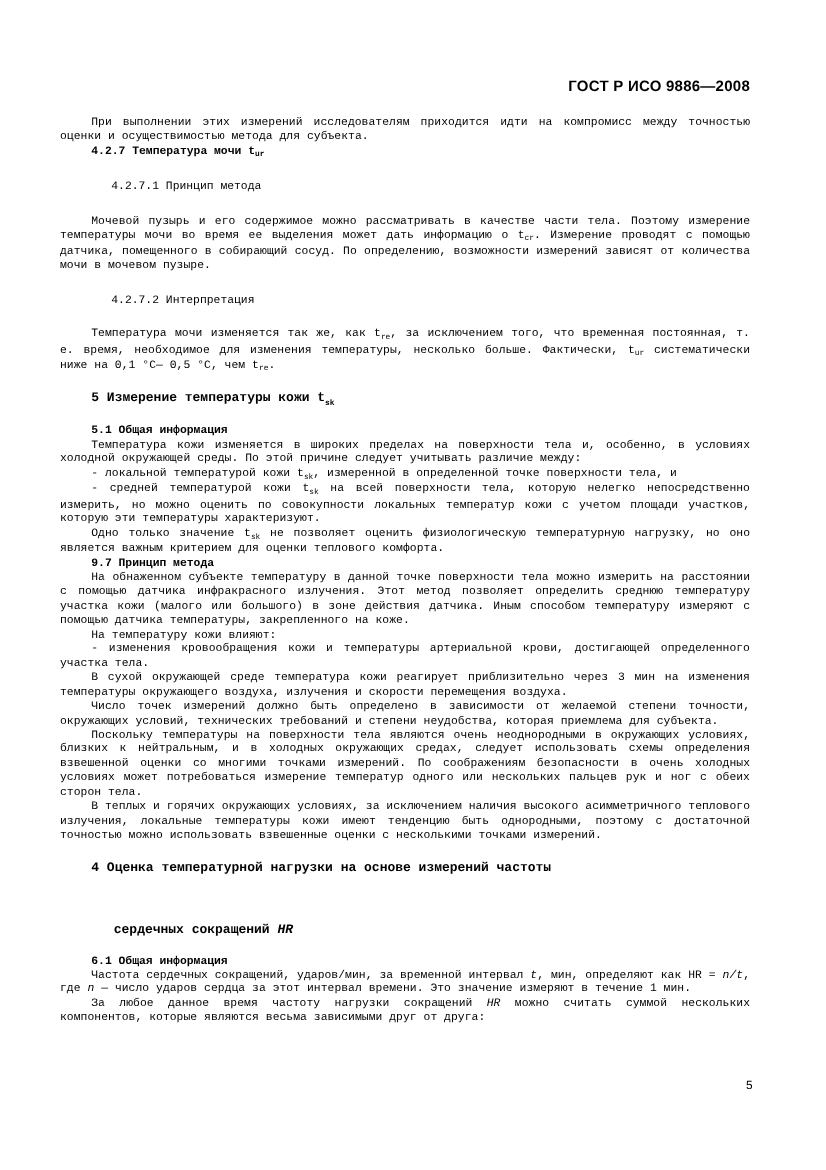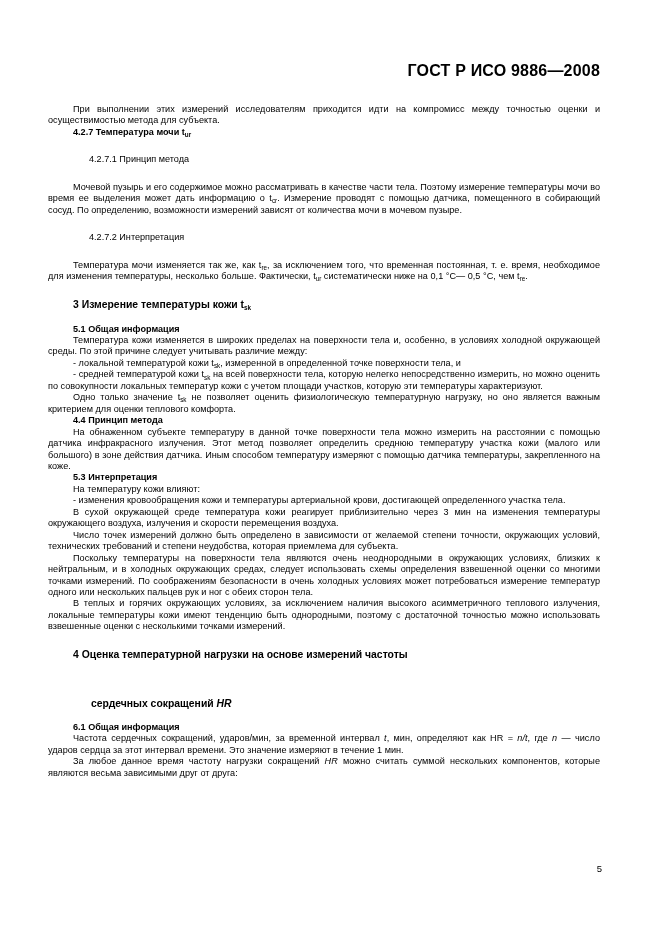--- a/index.html
+++ b/index.html
@@ -16,30 +16,31 @@
     width: 661px;
     height: 936px;
     background: #ffffff;
     overflow: hidden;
     box-sizing: border-box;
   }
   .header {
     position: absolute;
     top: 62px;
     right: 61px;
-    font-size: 16px;
+    font-size: 12px;
     font-weight: bold;
     letter-spacing: 0.2px;
     white-space: nowrap;
   }
   .content {
     position: absolute;
-    top: 104px;
+    top: 92px;
     left: 48px;
     width: 552px;
+    font-family: Liberation Mono, monospace;
   }
   p {
     margin: 0;
     font-size: 9.1px;
     line-height: 11.45px;
     text-align: justify;
     text-justify: inter-word;
     letter-spacing: 0.03px;
   }
   p.ind { text-indent: 25px; }
@@ -107,38 +108,37 @@
 
     <div class="sub-h2">4.2.7.1  Принцип метода</div>
 
     <p class="ind"><span>Мочевой пузырь и его содержимое можно рассматривать в качестве части тела. Поэтому измерение температуры мочи во время ее выделения может дать информацию о t</span><sub>cr</sub><span>. Измерение проводят с помощью датчика, помещенного в собирающий сосуд. По определению, возможности измерений зависят от количества мочи в мочевом пузыре.</span></p>
 
     <div class="sub-h2">4.2.7.2  Интерпретация</div>
 
     <p class="ind"><span>Температура мочи изменяется так же, как t</span><sub>re</sub><span>, за исключением того, что временная постоянная, т. е. время, необходимое для изменения температуры, несколько больше. Фактически, t</span><sub>ur</sub><span> систематически ниже на 0,1 °С— 0,5 °С, чем t</span><sub>re</sub><span>.</span></p>
 
     <div class="gap-sec-before"></div>
-    <h2 class="sec"><span>3  Измерение температуры кожи t</span><sub>sk</sub></h2>
+    <h2 class="sec"><span>5  Измерение температуры кожи t</span><sub>sk</sub></h2>
     <div class="gap-sec-after"></div>
 
     <div class="sub-h">5.1  Общая информация</div>
 
     <p class="ind">Температура кожи изменяется в широких пределах на поверхности тела и, особенно, в условиях холодной окружающей среды. По этой причине следует учитывать различие между:</p>
 
     <p class="dash"><span>-   локальной температурой кожи t</span><sub>sk</sub><span>, измеренной в определенной точке поверхности тела, и</span></p>
 
     <p class="dash"><span>-   средней температурой кожи t</span><sub>sk</sub><span> на всей поверхности тела, которую нелегко непосредственно измерить, но можно оценить по совокупности локальных температур кожи с учетом площади участков, которую эти температуры характеризуют.</span></p>
 
     <p class="ind"><span>Одно только значение t</span><sub>sk</sub><span> не позволяет оценить физиологическую температурную нагрузку, но оно является важным критерием для оценки теплового комфорта.</span></p>
 
-    <div class="sub-h">4.4  Принцип метода</div>
+    <div class="sub-h">9.7  Принцип метода</div>
 
     <p class="ind">На обнаженном субъекте температуру в данной точке поверхности тела можно измерить на расстоянии с помощью датчика инфракрасного излучения. Этот метод позволяет определить среднюю температуру участка кожи (малого или большого) в зоне действия датчика. Иным способом температуру измеряют с помощью датчика температуры, закрепленного на коже.</p>
 
-    <div class="sub-h">5.3  Интерпретация</div>
 
     <p class="ind justify-last-left">На температуру кожи влияют:</p>
 
 
     <p class="dash">-   изменения кровообращения кожи и температуры артериальной крови, достигающей определенного участка тела.</p>
 
     <p class="ind">В сухой окружающей среде температура кожи реагирует приблизительно через 3 мин на изменения температуры окружающего воздуха, излучения и скорости перемещения воздуха.</p>
 
     <p class="ind">Число точек измерений должно быть определено в зависимости от желаемой степени точности, окружающих условий, технических требований и степени неудобства, которая приемлема для субъекта.</p>
 

